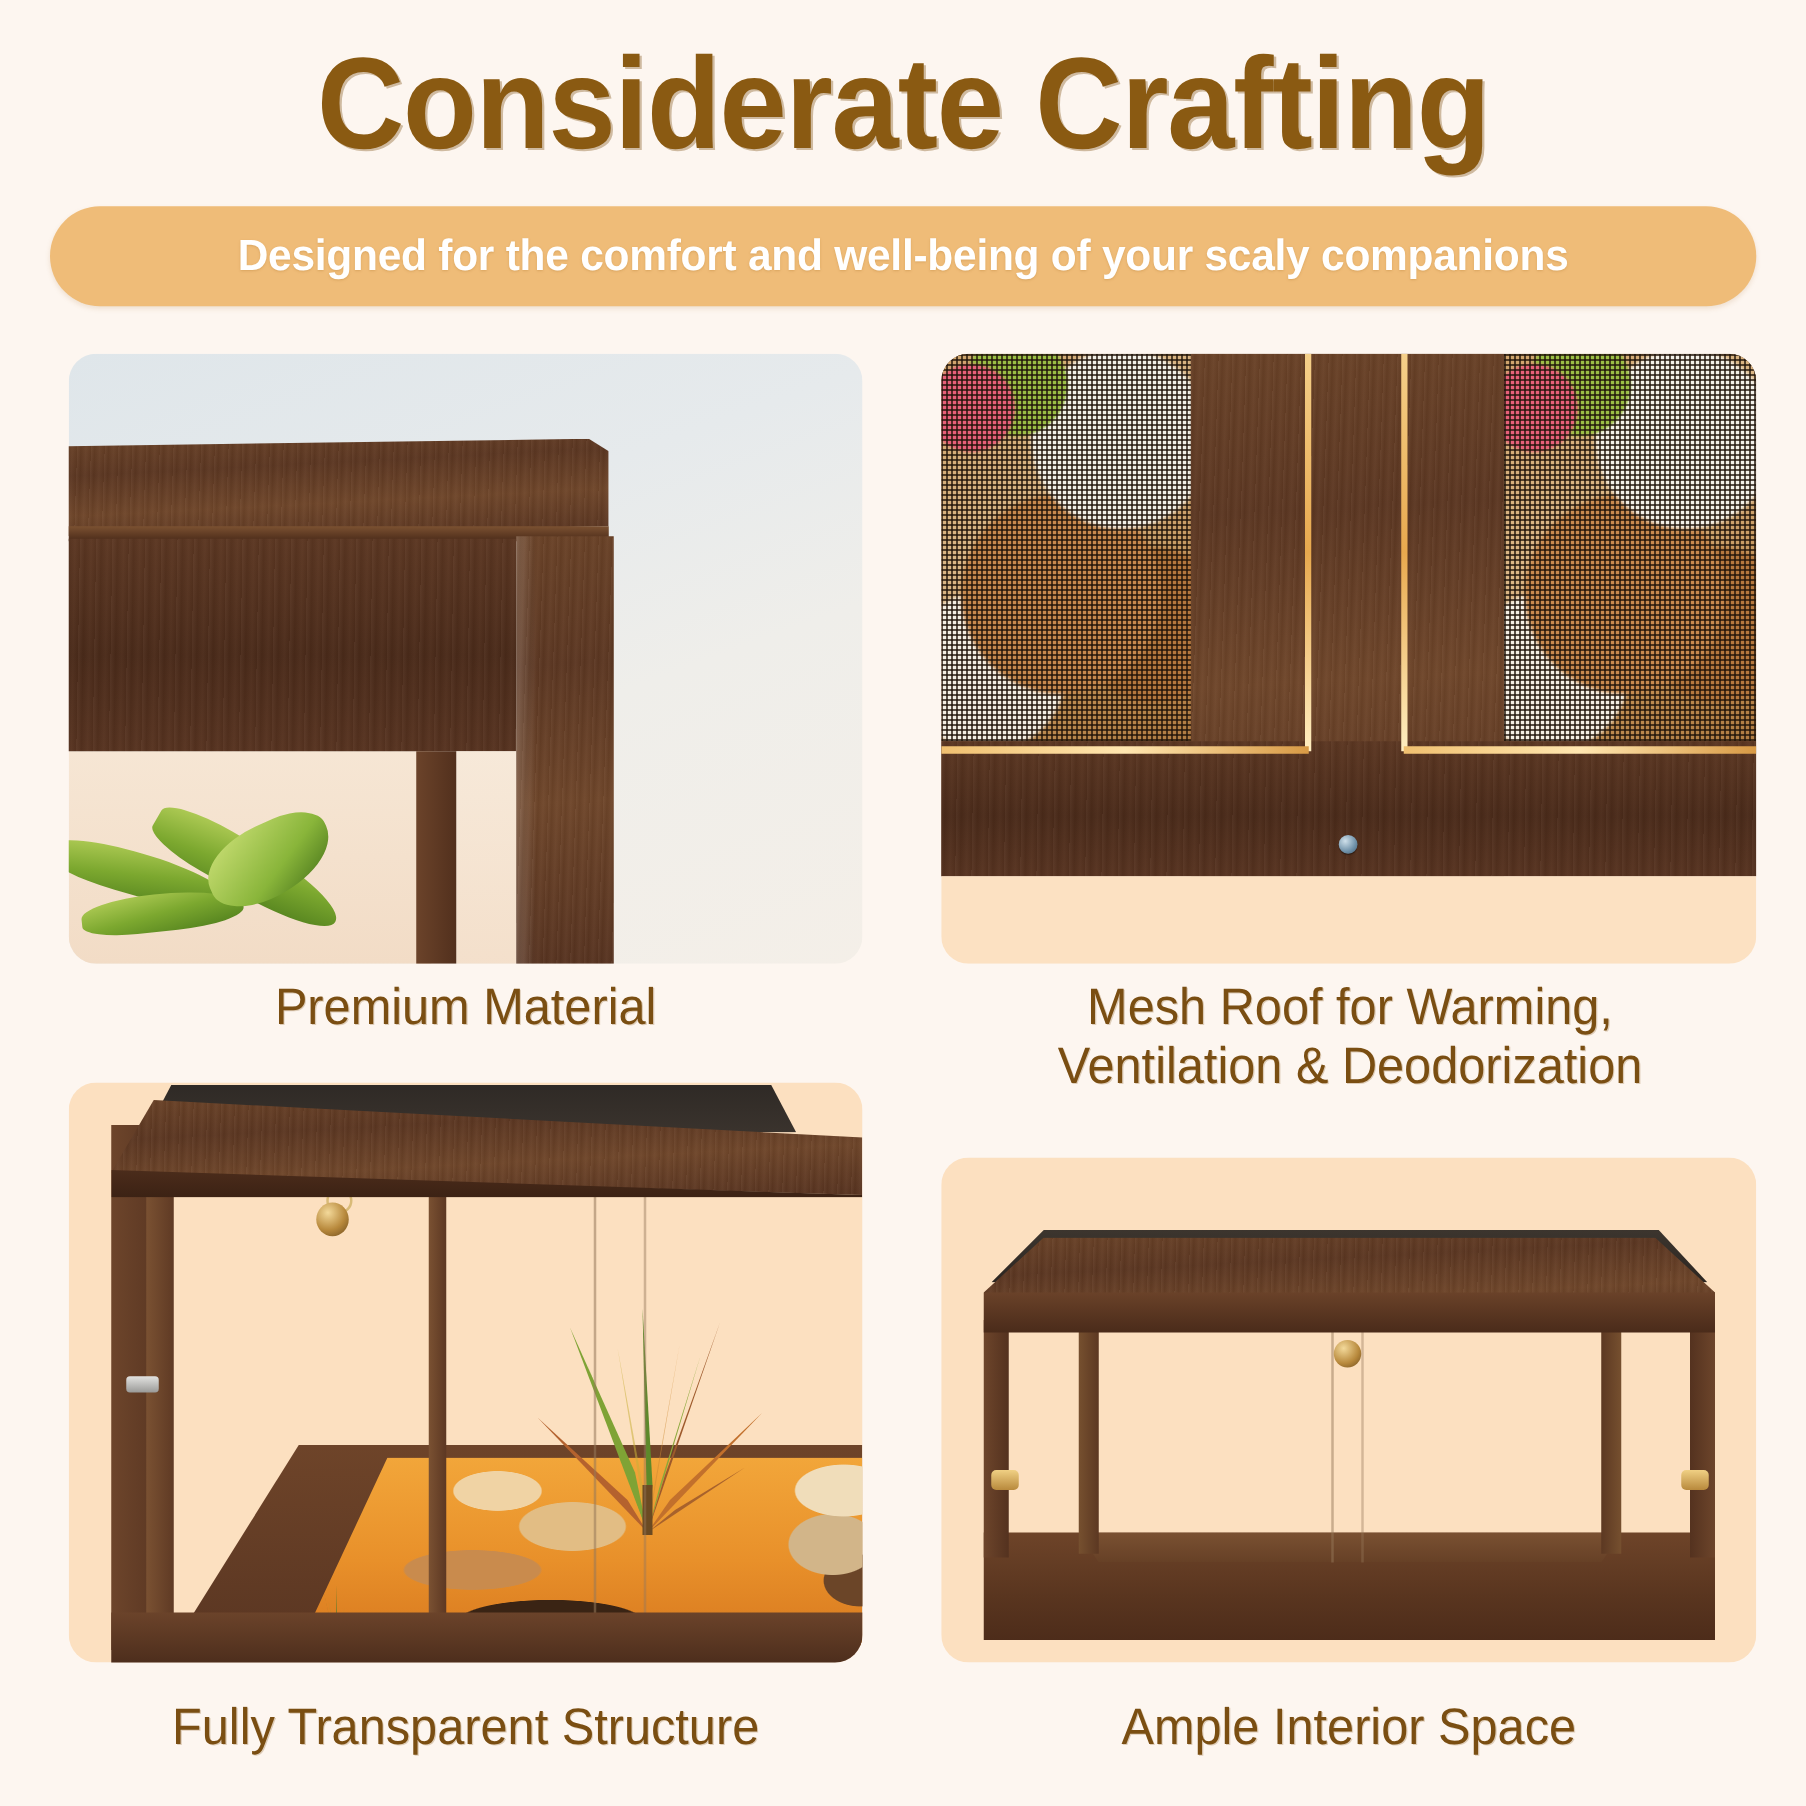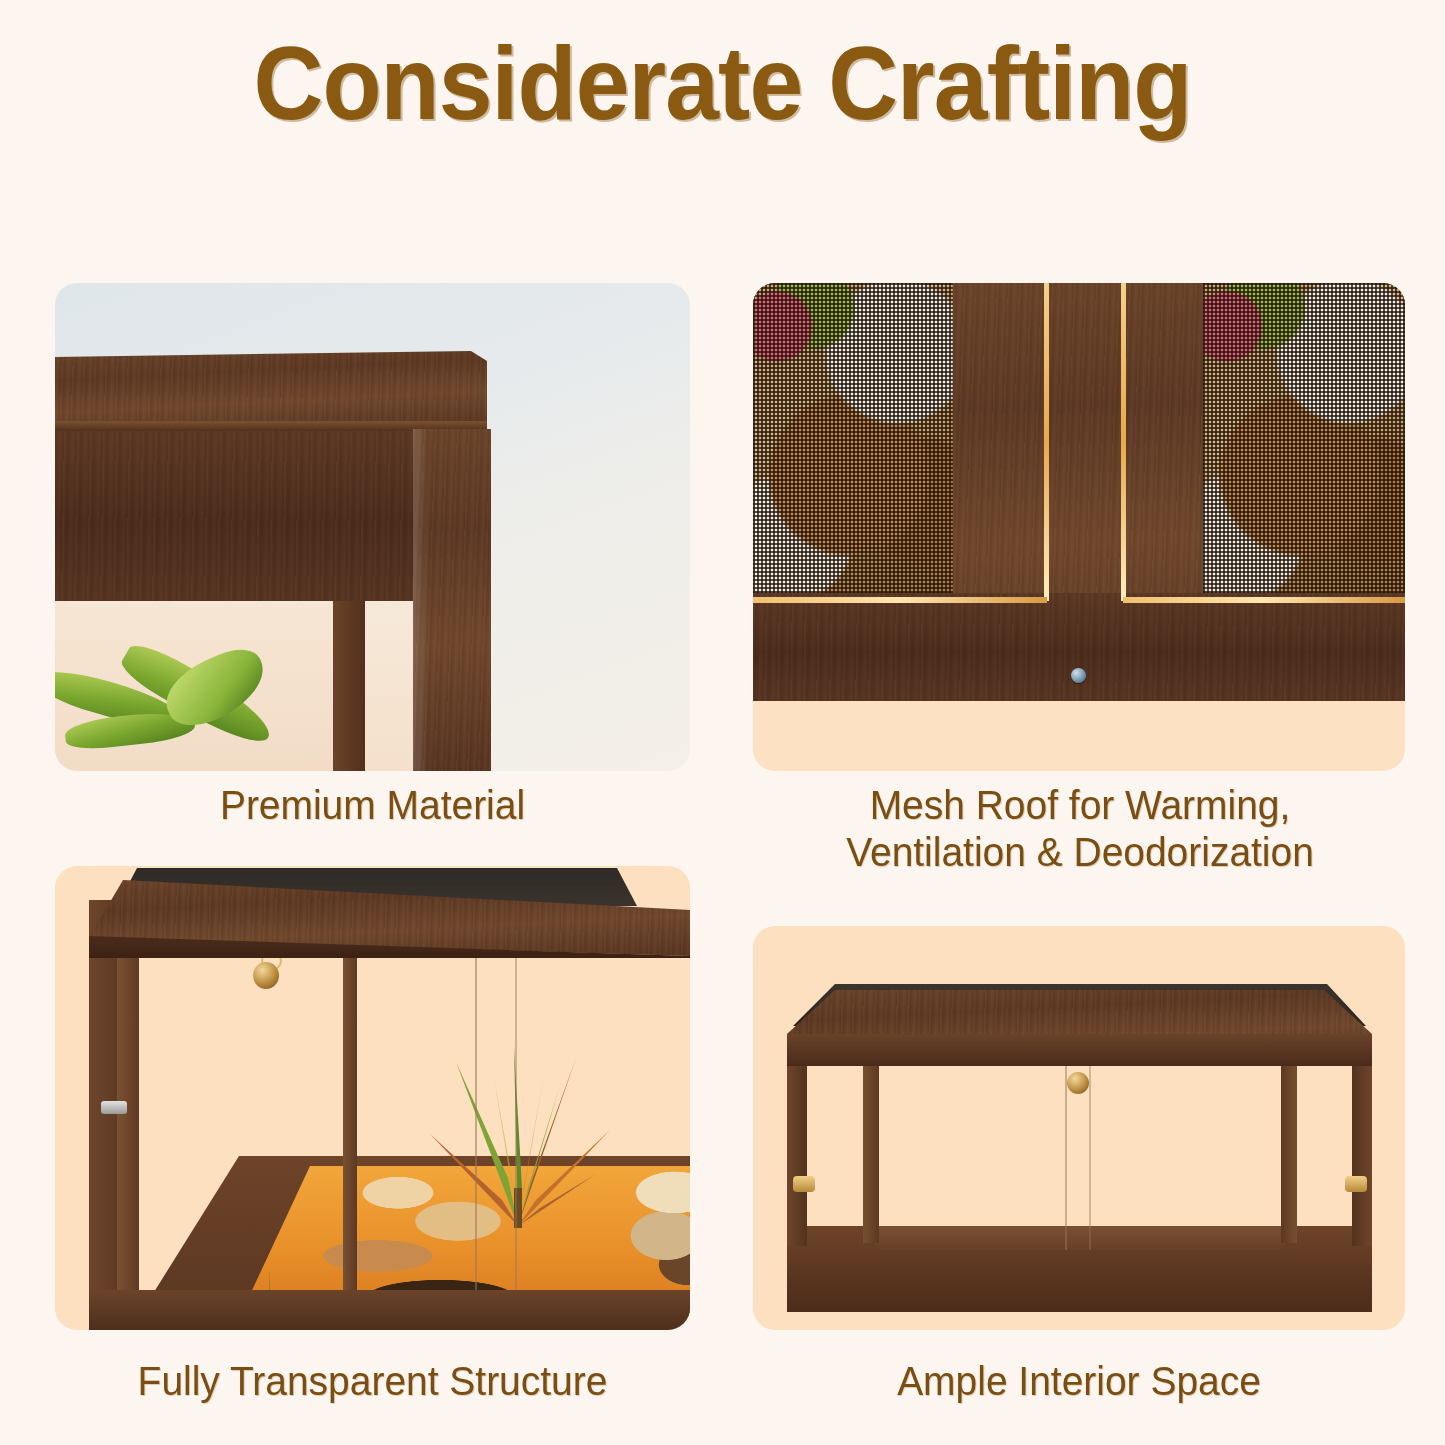--- a/index.html
+++ b/index.html
@@ -221,20 +221,23 @@
   #br-knobL{position:absolute;left:40px;top:250px;width:22px;height:16px;border-radius:4px;
     background:linear-gradient(180deg,#f0d084,#b8893c);}
   #br-knobR{position:absolute;left:592px;top:250px;width:22px;height:16px;border-radius:4px;
     background:linear-gradient(180deg,#f0d084,#b8893c);}
 </style>
 </head>
 <body>
 
 <div id="header">
   <div id="title">Considerate Crafting</div>
+  <div id="subtitle-pill">
+    <div id="subtitle-text">Designed for the comfort and well-being of your scaly companions</div>
+  </div>
 </div>
 
 <div class="panel" id="panel-tl">
   <div id="tl-bg"></div>
   <div id="tl-wallplant"></div>
   <div class="tl-leaf" id="tl-leaf1"></div>
   <div class="tl-leaf" id="tl-leaf2"></div>
   <div class="tl-leaf" id="tl-leaf3"></div>
   <div class="tl-leaf" id="tl-leaf4"></div>
   <div class="wood" id="tl-top-slab"></div>

